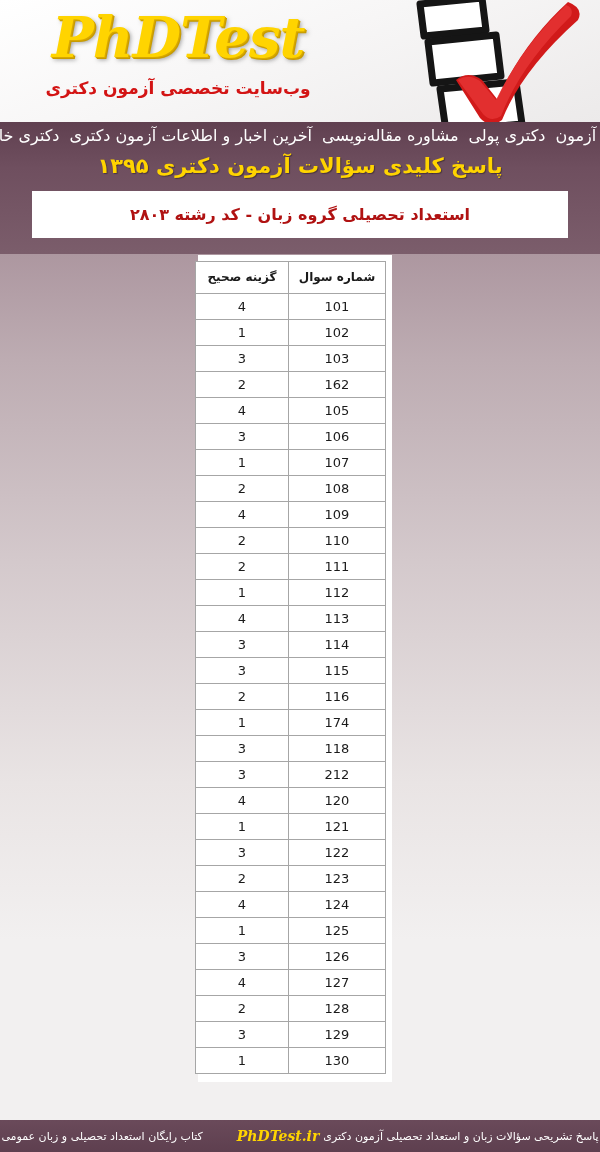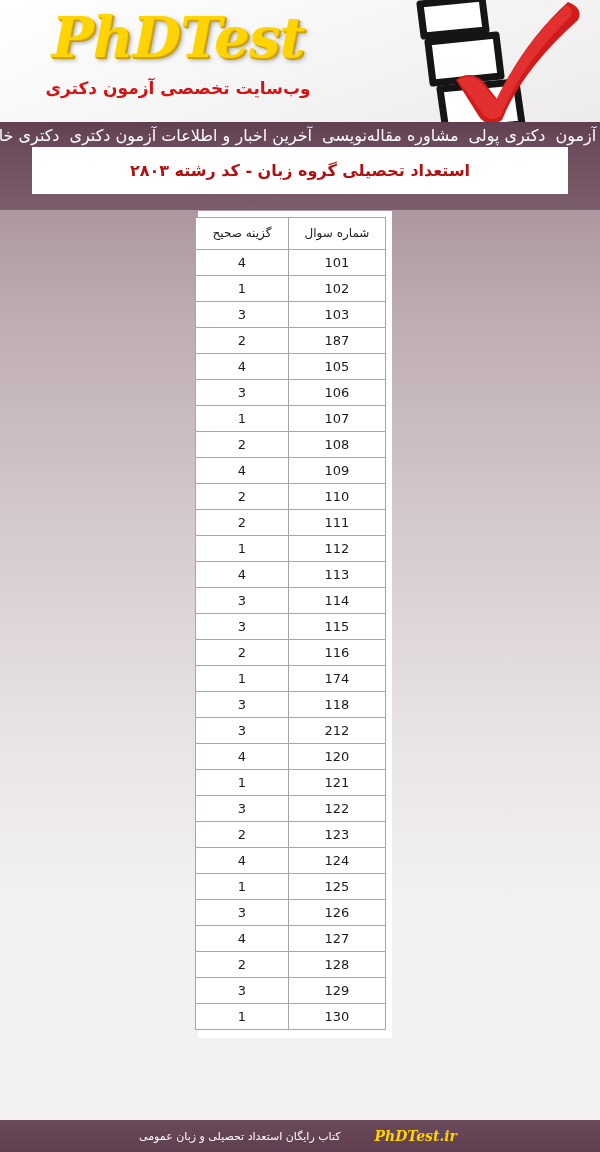--- a/index.html
+++ b/index.html
@@ -139,21 +139,21 @@
   table.answer-key td {
     border: 1px solid #a6a6a6;
     background: #ffffff;
     text-align: center;
     height: 23px;
     font-size: 13px;
     color: #1a1a1a;
     font-family: "DejaVu Sans", "Liberation Sans", sans-serif;
   }
   table.answer-key th {
-    font-weight: normal;
+    font-weight: bold;
     font-size: 12px;
     line-height: 15px;
     padding: 4px 2px;
     direction: rtl;
     text-align: center;
   }
   table.answer-key td {
     font-weight: normal;
   }
   .col-q { width: 92px; }
@@ -212,20 +212,21 @@
 <div class="purple-band">
 
   <nav class="navbar">
     <a class="nav-item">دکتری بدون آزمون</a>
     <a class="nav-item">دکتری پولی</a>
     <a class="nav-item">مشاوره مقاله‌نویسی</a>
     <a class="nav-item">آخرین اخبار و اطلاعات آزمون دکتری</a>
     <a class="nav-item">دکتری خارج از کشور</a>
   </nav>
 
+  <div class="page-title">پاسخ کلیدی سؤالات آزمون دکتری ۱۳۹۵</div>
 
   <div class="subtitle-bar">
     <span class="subtitle-text">استعداد تحصیلی گروه زبان - کد رشته ۲۸۰۳</span>
   </div>
 
   <div class="band-tail"></div>
 </div>
 
 <div class="content-area">
   <div class="table-shell">
@@ -243,21 +244,21 @@
           </tr>
           <tr>
             <td class="col-q">102</td>
             <td class="col-a">1</td>
           </tr>
           <tr>
             <td class="col-q">103</td>
             <td class="col-a">3</td>
           </tr>
           <tr>
-            <td class="col-q">187</td>
+            <td class="col-q">162</td>
             <td class="col-a">2</td>
           </tr>
           <tr>
             <td class="col-q">105</td>
             <td class="col-a">4</td>
           </tr>
           <tr>
             <td class="col-q">106</td>
             <td class="col-a">3</td>
           </tr>
@@ -356,15 +357,16 @@
           <tr>
             <td class="col-q">130</td>
             <td class="col-a">1</td>
           </tr>
         </tbody>
     </table>
   </div>
 </div>
 
 <div class="site-footer">
+  <span class="footer-line">پاسخ تشریحی سؤالات زبان و استعداد تحصیلی آزمون دکتری</span>
   <span class="footer-brand">PhDTest.ir</span>
   <span class="footer-line">کتاب رایگان استعداد تحصیلی و زبان عمومی</span>
 </div>
 
 </body></html>

